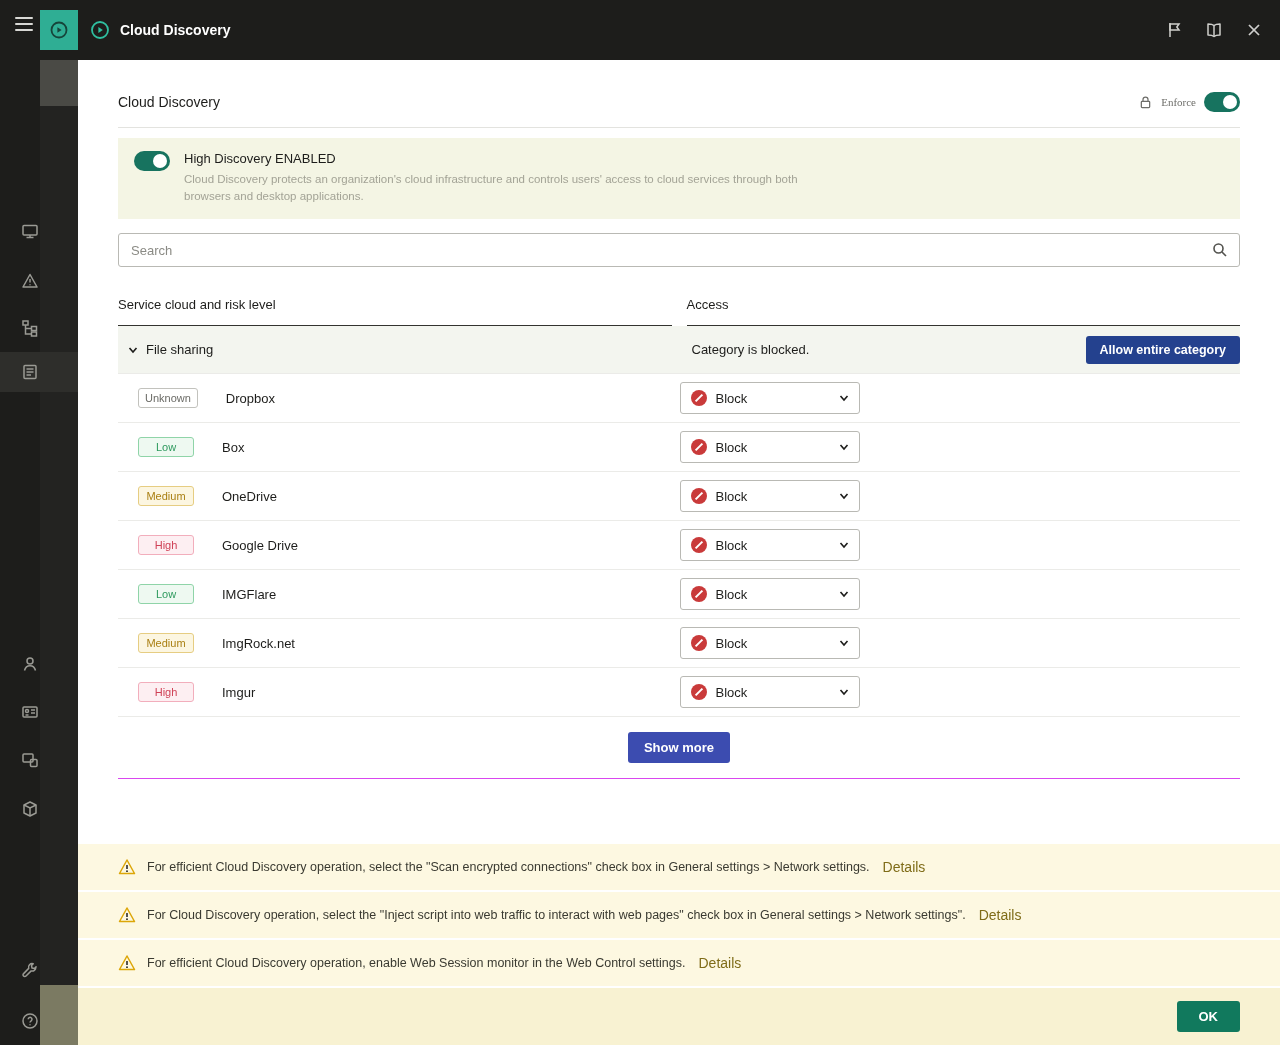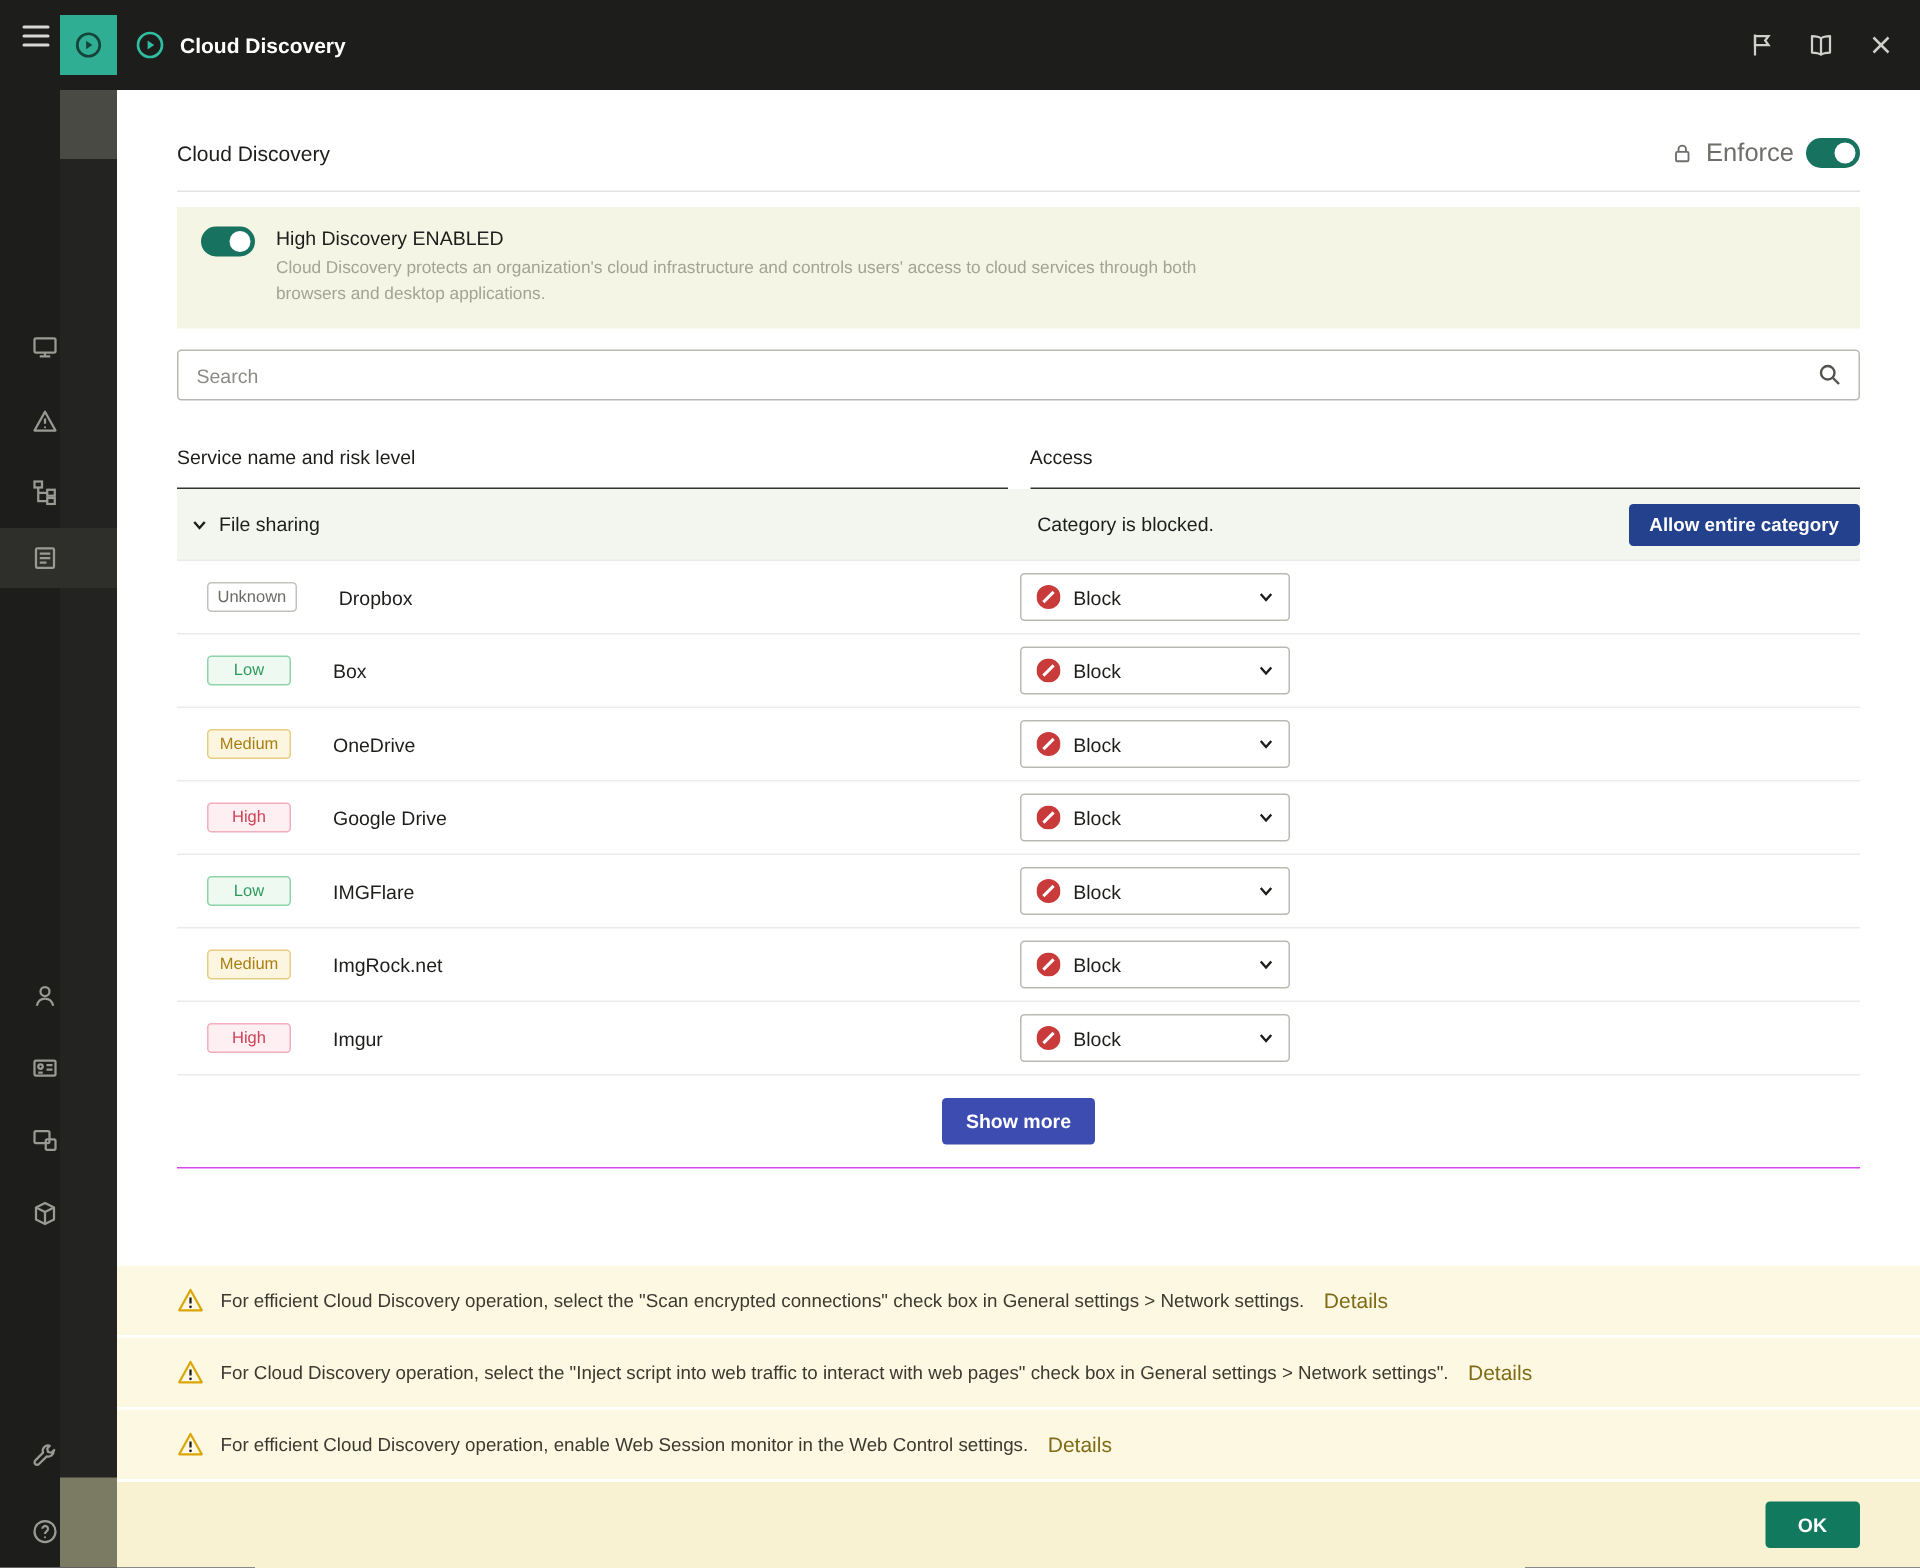--- a/index.html
+++ b/index.html
@@ -28,21 +28,21 @@
   .tb-icon svg { width:18px; height:18px; display:block; }
   .tb-flag { margin-right:21px; } .tb-book { margin-right:22px; } .tb-close { margin-right:17px; }
 
   
   .content { position:absolute; left:78px; top:60px; right:0; bottom:0; background:#fff; overflow:hidden; }
   .inner { padding:0 40px; }
 
   .page-header { display:flex; justify-content:space-between; align-items:center; padding:32px 0 15px; border-bottom:1px solid #e3e3df; }
   .page-title { font-size:14px; color:#1d1d1b; }
   .enforce { display:flex; align-items:center; gap:8px; }
-  .enforce-label { font-size:17px; color:#6e6e6a; }
+  .enforce-label { font-size:11px; color:#6e6e6a;font-family:Liberation Serif, serif; }
   .lock svg { width:15px; height:15px; display:block; color:#6e6e6a; }
 
   .toggle { width:36px; height:20px; border-radius:10px; background:#17735f; position:relative; cursor:pointer; flex:none; }
   .toggle::after { content:""; position:absolute; right:3px; top:3px; width:14px; height:14px; border-radius:50%; background:#fff; }
 
   .banner { margin-top:10px; background:#f4f5e4; padding:13px 16px 15px; display:flex; gap:14px; align-items:flex-start; }
   .banner-title { font-size:13px; color:#1d1d1b; margin-bottom:5px; }
   .banner-desc { font-size:11.5px; color:#a3a396; line-height:1.45; max-width:650px; }
 
   .search-wrap { margin-top:14px; position:relative; }
@@ -250,21 +250,21 @@
         <span class="search-icon">
           <svg viewBox="0 0 18 18" fill="none" stroke="currentColor" stroke-width="1.6">
               <circle cx="7.5" cy="7.5" r="4.5"></circle>
               <line x1="11" y1="11" x2="15" y2="15"></line>
             </svg>
         </span>
       </div>
 
       <div class="table">
         <div class="thead">
-          <div class="th">Service name and risk level</div>
+          <div class="th">Service cloud and risk level</div>
           <div class="th">Access</div>
         </div>
 
         <div class="cat-row">
           <div class="cat-left">
             <span class="chev">
               <svg viewBox="0 0 10 10" fill="none" stroke="currentColor" stroke-width="1.6">
                   <polyline points="1.5,3 5,7 8.5,3"></polyline>
                 </svg>
             </span>

